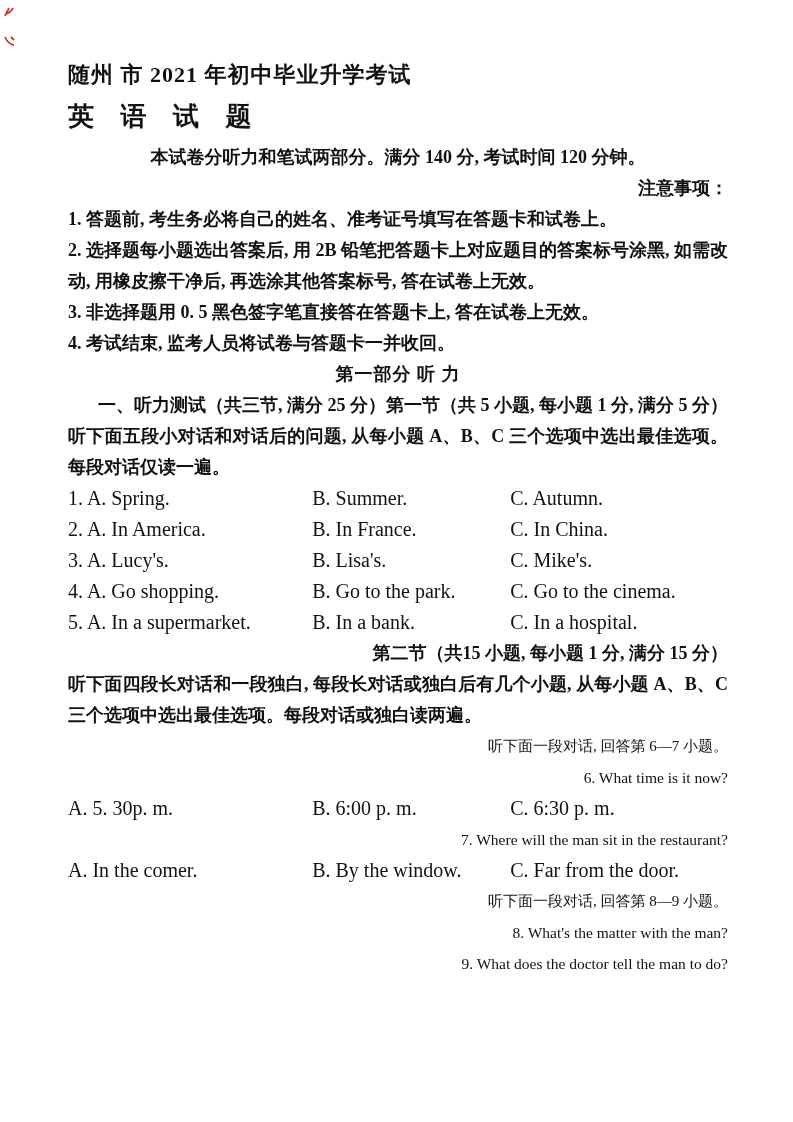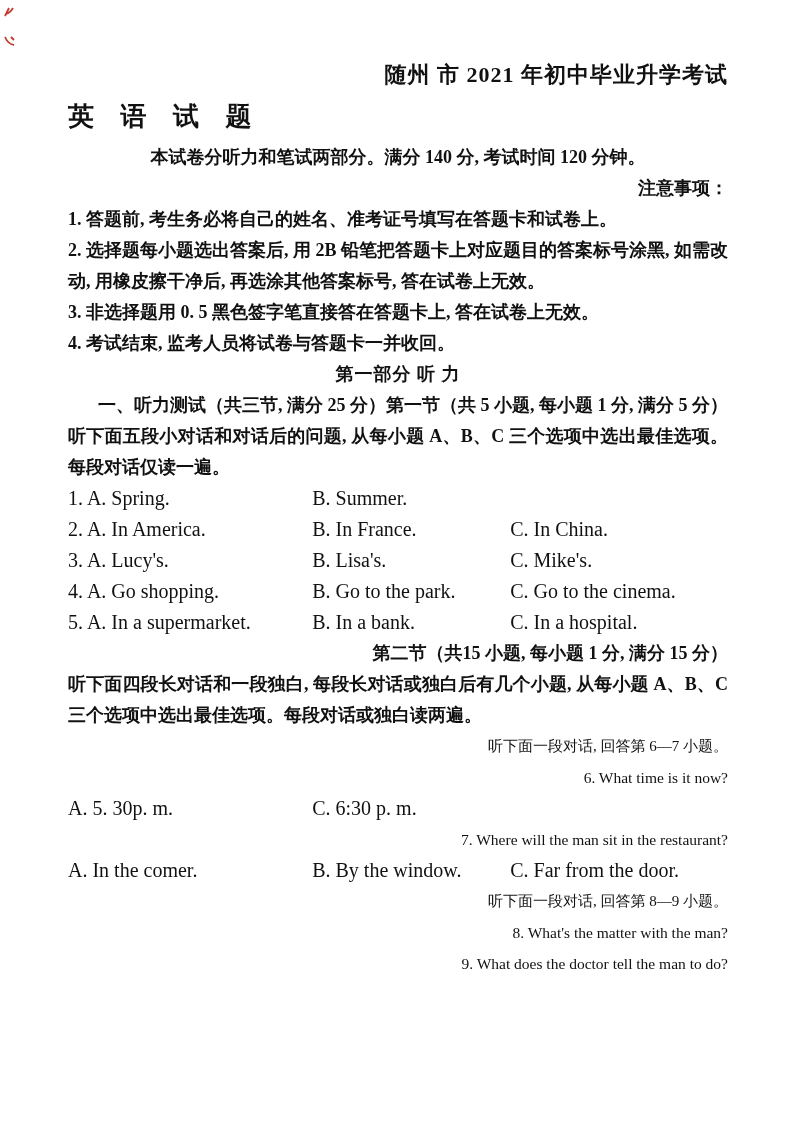--- a/index.html
+++ b/index.html
@@ -16,21 +16,21 @@
     left: 68px; top: 0;
     width: 660px; height: 1122px;
     padding-top: 60px;
     box-sizing: content-box;
   }
   .stamp { position: absolute; left: 3px; }
   .stamp.m1 { top: 5px; }
   .stamp.m2 { top: 34px; }
 
   .title {
-    text-align: right;
+    text-align: left;
     font-size: 22px; font-weight: bold;
     line-height: 30px;
     margin: 0;
     letter-spacing: 1px;
   }
   .subject {
     text-align: left;
     font-size: 26px; font-weight: bold;
     line-height: 30px;
     margin: 12px 0 0 0;
@@ -99,20 +99,21 @@
   <p class="cnb just">4. 考试结束, 监考人员将试卷与答题卡一并收回。</p>
 
   <p class="part-heading">第一部分 听 力</p>
 
   <p class="cnb">一、听力测试（共三节, 满分 25 分）第一节（共 5 小题, 每小题 1 分, 满分 5 分）</p>
   <p class="cnb just">听下面五段小对话和对话后的问题, 从每小题 A、B、C 三个选项中选出最佳选项。每段对话仅读一遍。</p>
 
   <div class="opt-row">
     <span>1. A. Spring.</span>
     <span>B. Summer.</span>
+    <span>C. Autumn.</span>
   </div>
   <div class="opt-row">
     <span>2. A. In America.</span>
     <span>B. In France.</span>
     <span>C. In China.</span>
   </div>
   <div class="opt-row">
     <span>3. A. Lucy's.</span>
     <span>B. Lisa's.</span>
     <span>C. Mike's.</span>
@@ -129,20 +130,21 @@
   </div>
 
   <p class="cnb">第二节（共15 小题, 每小题 1 分, 满分 15 分）</p>
   <p class="cnb just">听下面四段长对话和一段独白, 每段长对话或独白后有几个小题, 从每小题 A、B、C 三个选项中选出最佳选项。每段对话或独白读两遍。</p>
 
   <p class="cn">听下面一段对话, 回答第 6—7 小题。</p>
 
   <p class="en">6. What time is it now?</p>
   <div class="opt-row">
     <span>A. 5. 30p. m.</span>
+    <span>B. 6:00 p. m.</span>
     <span>C. 6:30 p. m.</span>
   </div>
 
   <p class="en">7. Where will the man sit in the restaurant?</p>
   <div class="opt-row">
     <span>A. In the comer.</span>
     <span>B. By the window.</span>
     <span>C. Far from the door.</span>
   </div>
 

